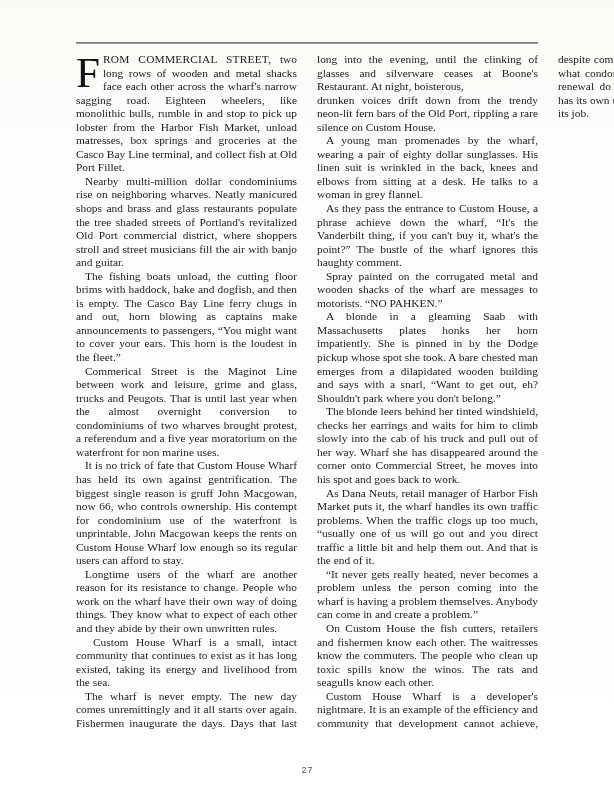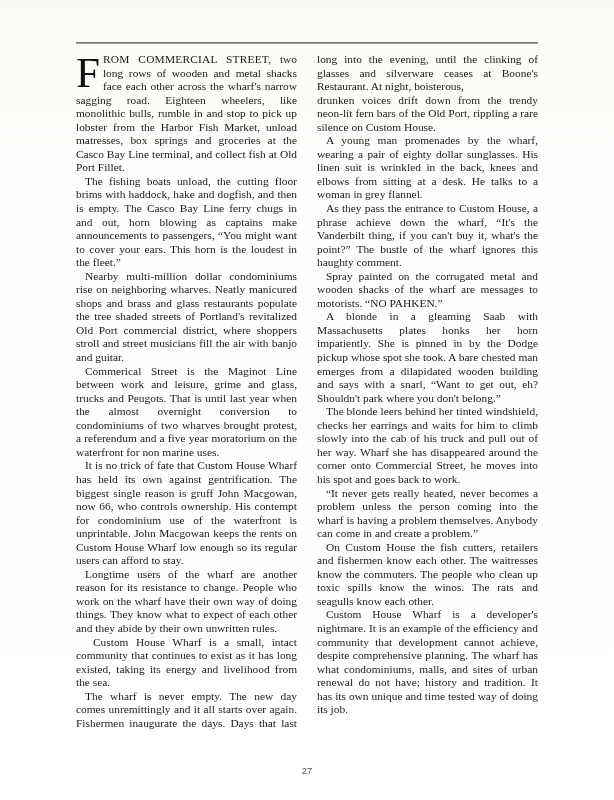--- a/index.html
+++ b/index.html
@@ -74,51 +74,52 @@
     letter-spacing: 0.2px;
   }
   .page-number {
     position: absolute;
     left: 0;
     right: 0;
     top: 765px;
     text-align: center;
     font-size: 9.5px;
     color: #55555c;
-    font-family: Liberation Sans, sans-serif;
+    font-family: Liberation Mono, monospace;
   }
 </style>
 </head>
 <body>
 
 <div class="page">
   <div class="paper-tint"></div>
 
   <div class="content">
 
     <div class="top-rule"></div>
 
     <div class="columns">
 
       <p class="para first"><span class="dropcap">F</span><span class="smallcaps-lead">ROM COMMERCIAL STREET,</span><span> two long rows of wooden and metal shacks face each other across the wharf's narrow sagging road. Eighteen wheelers, like monolithic bulls, rumble in and stop to pick up lobster from the Harbor Fish Market, unload matresses, box springs and groceries at the Casco Bay Line terminal, and collect fish at Old Port Fillet.</span></p>
 
+      <p class="para">Nearby multi-million dollar condominiums rise on neighboring wharves. Neatly manicured shops and brass and glass restaurants populate the tree  shaded streets of Portland's revitalized Old Port commercial district, where shoppers stroll and street musicians fill the air with banjo and guitar.</p>
       <p class="para">The fishing boats unload, the cutting floor brims with haddock, hake and dogfish, and then is empty. The Casco Bay Line ferry chugs in and out, horn blowing as captains make announcements to passengers, “You might want to cover your ears. This horn is the loudest in the fleet.”</p>
-      <p class="para">Nearby multi-million dollar condominiums rise on neighboring wharves. Neatly manicured shops and brass and glass restaurants populate the tree  shaded streets of Portland's revitalized Old Port commercial district, where shoppers stroll and street musicians fill the air with banjo and guitar.</p>
       <p class="para">Commerical Street is the Maginot Line between work and leisure, grime and glass, trucks and Peugots. That is until last year when the almost overnight conversion to condominiums of two wharves brought protest, a referendum and a five year moratorium on the waterfront for non marine uses.</p>
       <p class="para">It is no trick of fate that Custom House Wharf has held its own against gentrification. The biggest single reason is gruff John Macgowan, now 66, who controls ownership. His contempt for condominium use of the waterfront is unprintable. John Macgowan keeps the rents on Custom House Wharf low enough so its regular users can afford to stay.</p>
       <p class="para">Longtime users of the wharf are another reason for its resistance to change. People who work on the wharf have their own way of doing things. They know what to expect of each other and they abide by their own unwritten rules.</p>
       <p class="para extra-indent">Custom House Wharf is a small, intact community that continues to exist as it has long existed, taking its energy and livelihood from the sea.</p>
       <p class="para">The wharf is never empty. The new day comes unremittingly and it all starts over again. Fishermen inaugurate the days. Days that last long into the evening, until the clinking of glasses and silverware ceases at Boone's Restaurant. At night, boisterous,</p>
 
       <p class="para first">drunken voices drift down from the trendy neon-lit fern bars of the Old Port, rippling a rare silence on Custom House.</p>
       <p class="para">A young man promenades by the wharf, wearing a pair of eighty dollar sunglasses. His linen suit is wrinkled in the back, knees and elbows from sitting at a desk. He talks to a woman in  grey flannel.</p>
       <p class="para">As they pass the entrance to Custom House, a phrase achieve down the wharf, “It's the Vanderbilt thing, if you can't buy it, what's the point?” The bustle of the wharf ignores this haughty comment.</p>
       <p class="para">Spray painted on the corrugated metal and wooden shacks of the wharf are messages to motorists. “NO PAHKEN.”</p>
       <p class="para">A blonde in a gleaming Saab with Massachusetts plates honks her horn impatiently. She is pinned in by the Dodge pickup whose spot she took. A bare chested man emerges from a dilapidated wooden building and says with a snarl, “Want to get out, eh? Shouldn't park where you don't belong.”</p>
       <p class="para">The blonde leers behind her tinted windshield, checks her earrings and waits for him to climb slowly into the cab of his truck and pull out of her way. Wharf she  has disappeared around the corner onto Commercial Street, he moves into his spot and goes back to work.</p>
+      <p class="para">As Dana Neuts, retail manager of Harbor Fish Market puts it, the wharf handles its own traffic problems. When the traffic clogs up too much, “usually one of us will go out and you direct traffic a little bit and help them out. And that is the end of it.</p>
       <p class="para">“It never gets really heated, never becomes a problem unless the person coming into the wharf is having a problem themselves. Anybody can come in and create a problem.”</p>
       <p class="para">On Custom House the fish cutters, retailers and fishermen know each other. The waitresses know the commuters. The people who clean up toxic spills know the winos. The rats and seagulls know each other.</p>
       <p class="para">Custom House Wharf is a developer's nightmare. It is an example of the efficiency and community that development cannot achieve, despite comprehensive planning. The wharf has what condominiums, malls,  and sites of urban renewal do not have; history and tradition. It has its own unique and time tested way of doing its job.</p>
 
     </div>
   </div>
 
   <div class="page-number">27</div>
 </div>
 

